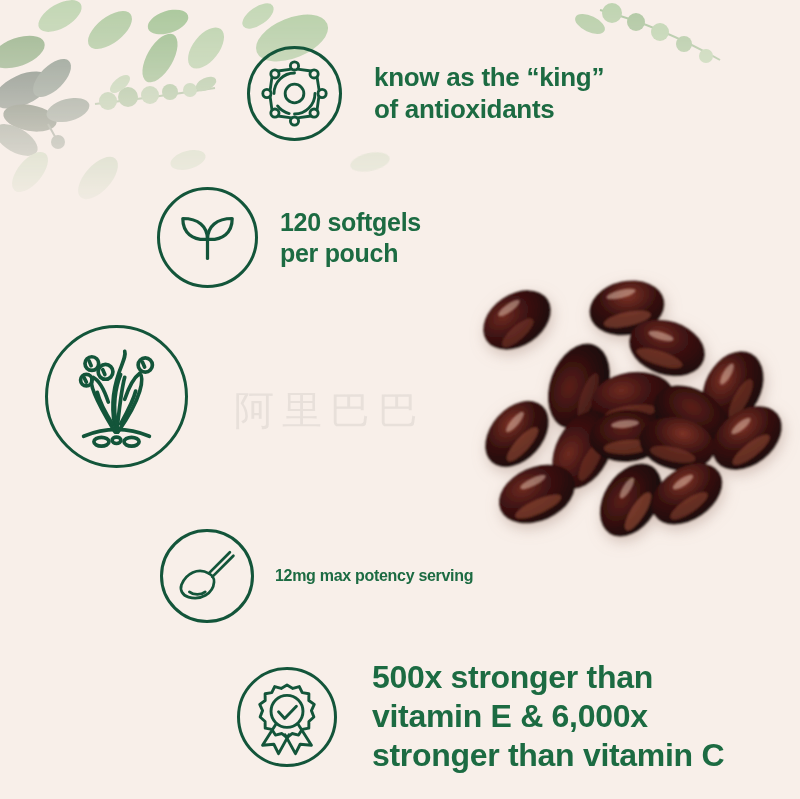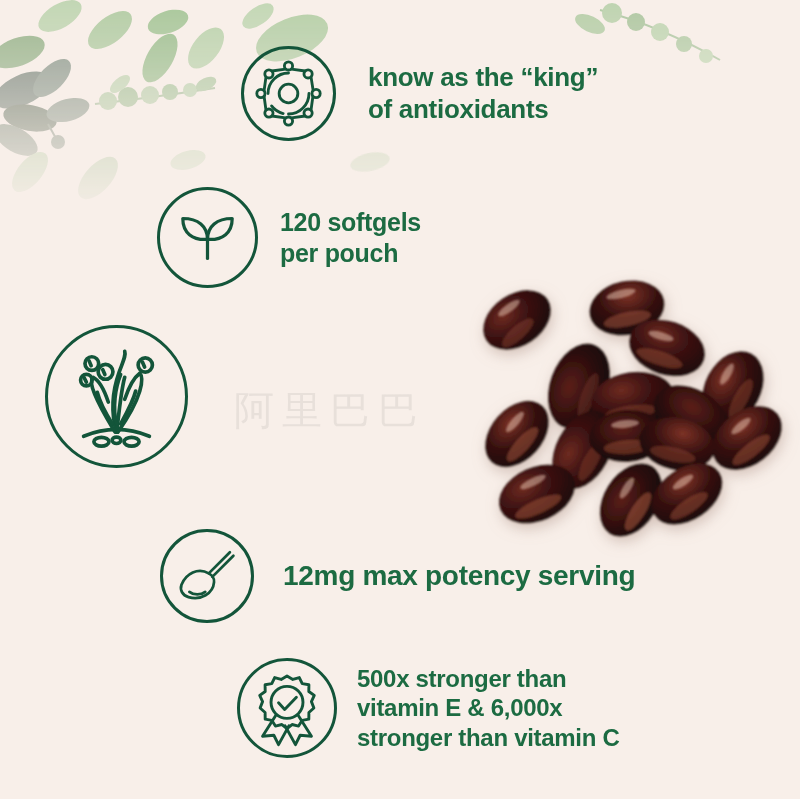--- a/index.html
+++ b/index.html
@@ -30,43 +30,43 @@
   .icon-circle svg{position:absolute;top:0;left:0;width:100%;height:100%;}
   .feature-text{
     color:#1c6b42;
     font-weight:bold;
     letter-spacing:-0.3px;
     line-height:1.22;
     white-space:pre-line;
   }
 
   
-  #row-antioxidant{left:241px;top:46px;}
+  #row-antioxidant{left:247px;top:46px;}
   #row-antioxidant .icon-circle{width:95px;height:95px;}
   #row-antioxidant .feature-text{margin-left:32px;font-size:26px;}
 
   
   #row-softgels{left:157px;top:187px;justify-content:flex-end;}
   #row-softgels .icon-circle{width:101px;height:101px;}
   #row-softgels .feature-text{margin-left:22px;font-size:25px;}
 
   
   #row-microalgae{left:45px;top:325px;}
   #row-microalgae .icon-circle{width:143px;height:143px;}
   #row-microalgae .feature-text{margin-left:22px;font-size:29px;}
 
   
   #row-potency{left:160px;top:529px;}
   #row-potency .icon-circle{width:94px;height:94px;}
-  #row-potency .feature-text{margin-left:29px;font-size:28px;}
+  #row-potency .feature-text{margin-left:21px;font-size:16px;}
 
   
   #row-strength{left:237px;top:658px;}
   #row-strength .icon-circle{width:100px;height:100px;}
-  #row-strength .feature-text{margin-left:20px;font-size:24px;}
+  #row-strength .feature-text{margin-left:35px;font-size:32px;}
 
   
   #softgel-pile{position:absolute;left:455px;top:268px;width:345px;height:295px;}
 
   
   #watermark{
     position:absolute;left:120px;top:355px;width:420px;height:110px;
     display:flex;align-items:center;justify-content:center;
     font-size:40px;color:rgba(120,120,120,0.13);
     letter-spacing:8px;pointer-events:none;user-select:none;

